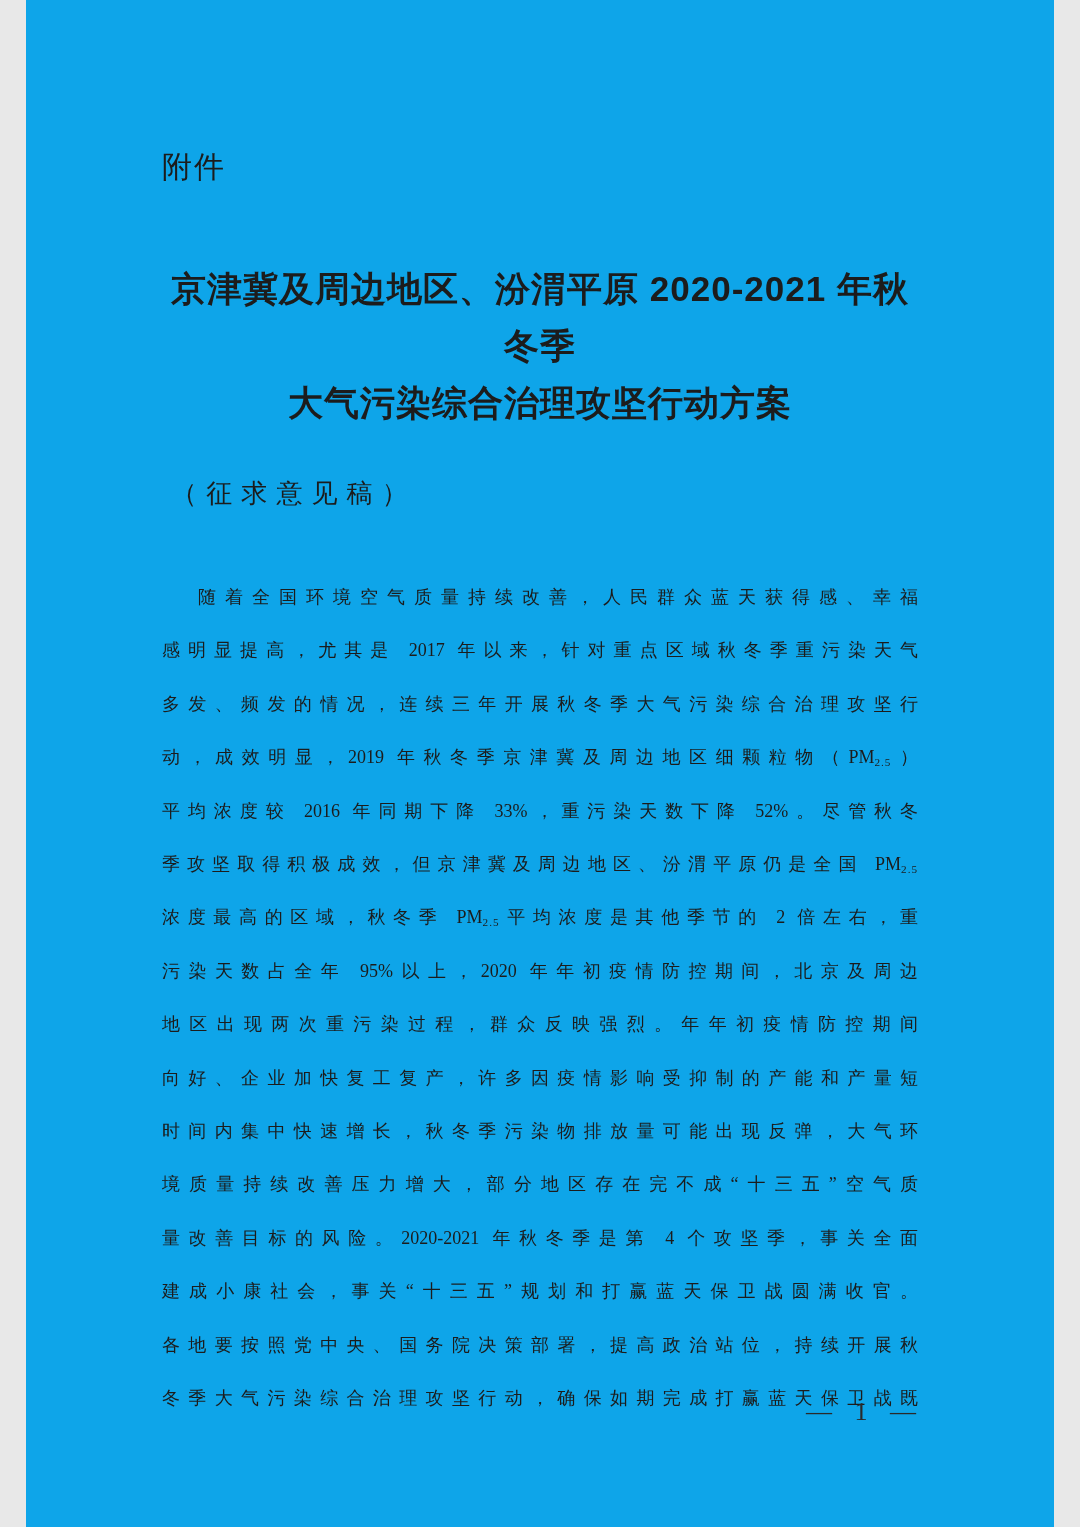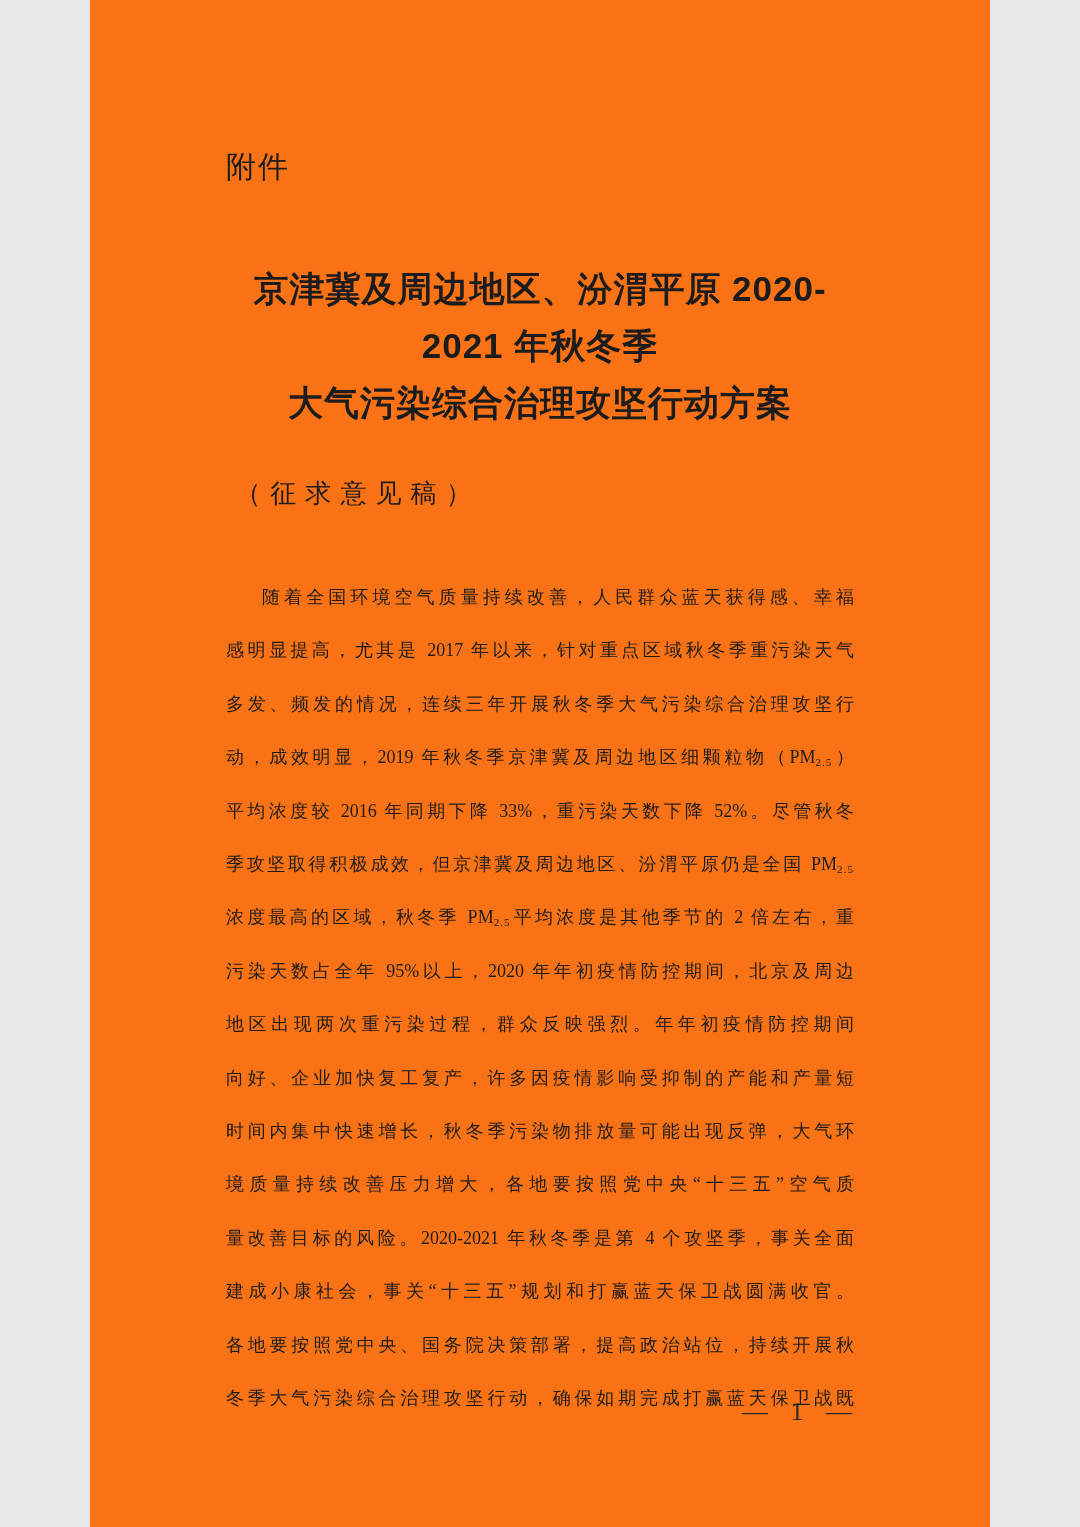--- a/index.html
+++ b/index.html
@@ -2,24 +2,24 @@
 <html><head>
 <meta charset="utf-8">
 <style>
   html, body {
     margin: 0;
     padding: 0;
     background: #e8e8e8;
   }
   .page {
     position: relative;
-    width: 900px;
+    width: 1028px;
     height: 1527px;
     margin: 0 auto;
-    background: #f97316;
+    background: #0ea5e9;
     box-sizing: border-box;
     padding: 148px 136px 0 136px;
     color: #1c1c1c;
     font-family: "Liberation Serif", "DejaVu Serif", serif;
     overflow: hidden;
   }
   .attachment {
     font-family: "Liberation Sans", "DejaVu Sans", sans-serif;
     font-size: 30px;
     line-height: 38px;
@@ -95,21 +95,21 @@
       <div class="body-line">感明显提高，尤其是 2017 年以来，针对重点区域秋冬季重污染天气</div>
       <div class="body-line">多发、频发的情况，连续三年开展秋冬季大气污染综合治理攻坚行</div>
       <div class="body-line">动，成效明显，2019 年秋冬季京津冀及周边地区细颗粒物（PM<sub>2.5</sub>）</div>
       <div class="body-line">平均浓度较 2016 年同期下降 33%，重污染天数下降 52%。尽管秋冬</div>
       <div class="body-line">季攻坚取得积极成效，但京津冀及周边地区、汾渭平原仍是全国 PM<sub>2.5</sub></div>
       <div class="body-line">浓度最高的区域，秋冬季 PM<sub>2.5</sub>平均浓度是其他季节的 2 倍左右，重</div>
       <div class="body-line">污染天数占全年 95%以上，2020 年年初疫情防控期间，北京及周边</div>
       <div class="body-line">地区出现两次重污染过程，群众反映强烈。年年初疫情防控期间</div>
       <div class="body-line">向好、企业加快复工复产，许多因疫情影响受抑制的产能和产量短</div>
       <div class="body-line">时间内集中快速增长，秋冬季污染物排放量可能出现反弹，大气环</div>
-      <div class="body-line">境质量持续改善压力增大，各地要按照党中央“十三五”空气质</div>
+      <div class="body-line">境质量持续改善压力增大，部分地区存在完不成“十三五”空气质</div>
       <div class="body-line">量改善目标的风险。2020-2021 年秋冬季是第 4 个攻坚季，事关全面</div>
       <div class="body-line">建成小康社会，事关“十三五”规划和打赢蓝天保卫战圆满收官。</div>
       <div class="body-line">各地要按照党中央、国务院决策部署，提高政治站位，持续开展秋</div>
       <div class="body-line">冬季大气污染综合治理攻坚行动，确保如期完成打赢蓝天保卫战既</div>
     </div>
 
   <div class="page-number">— 1 —</div>
 
 </div>
 

